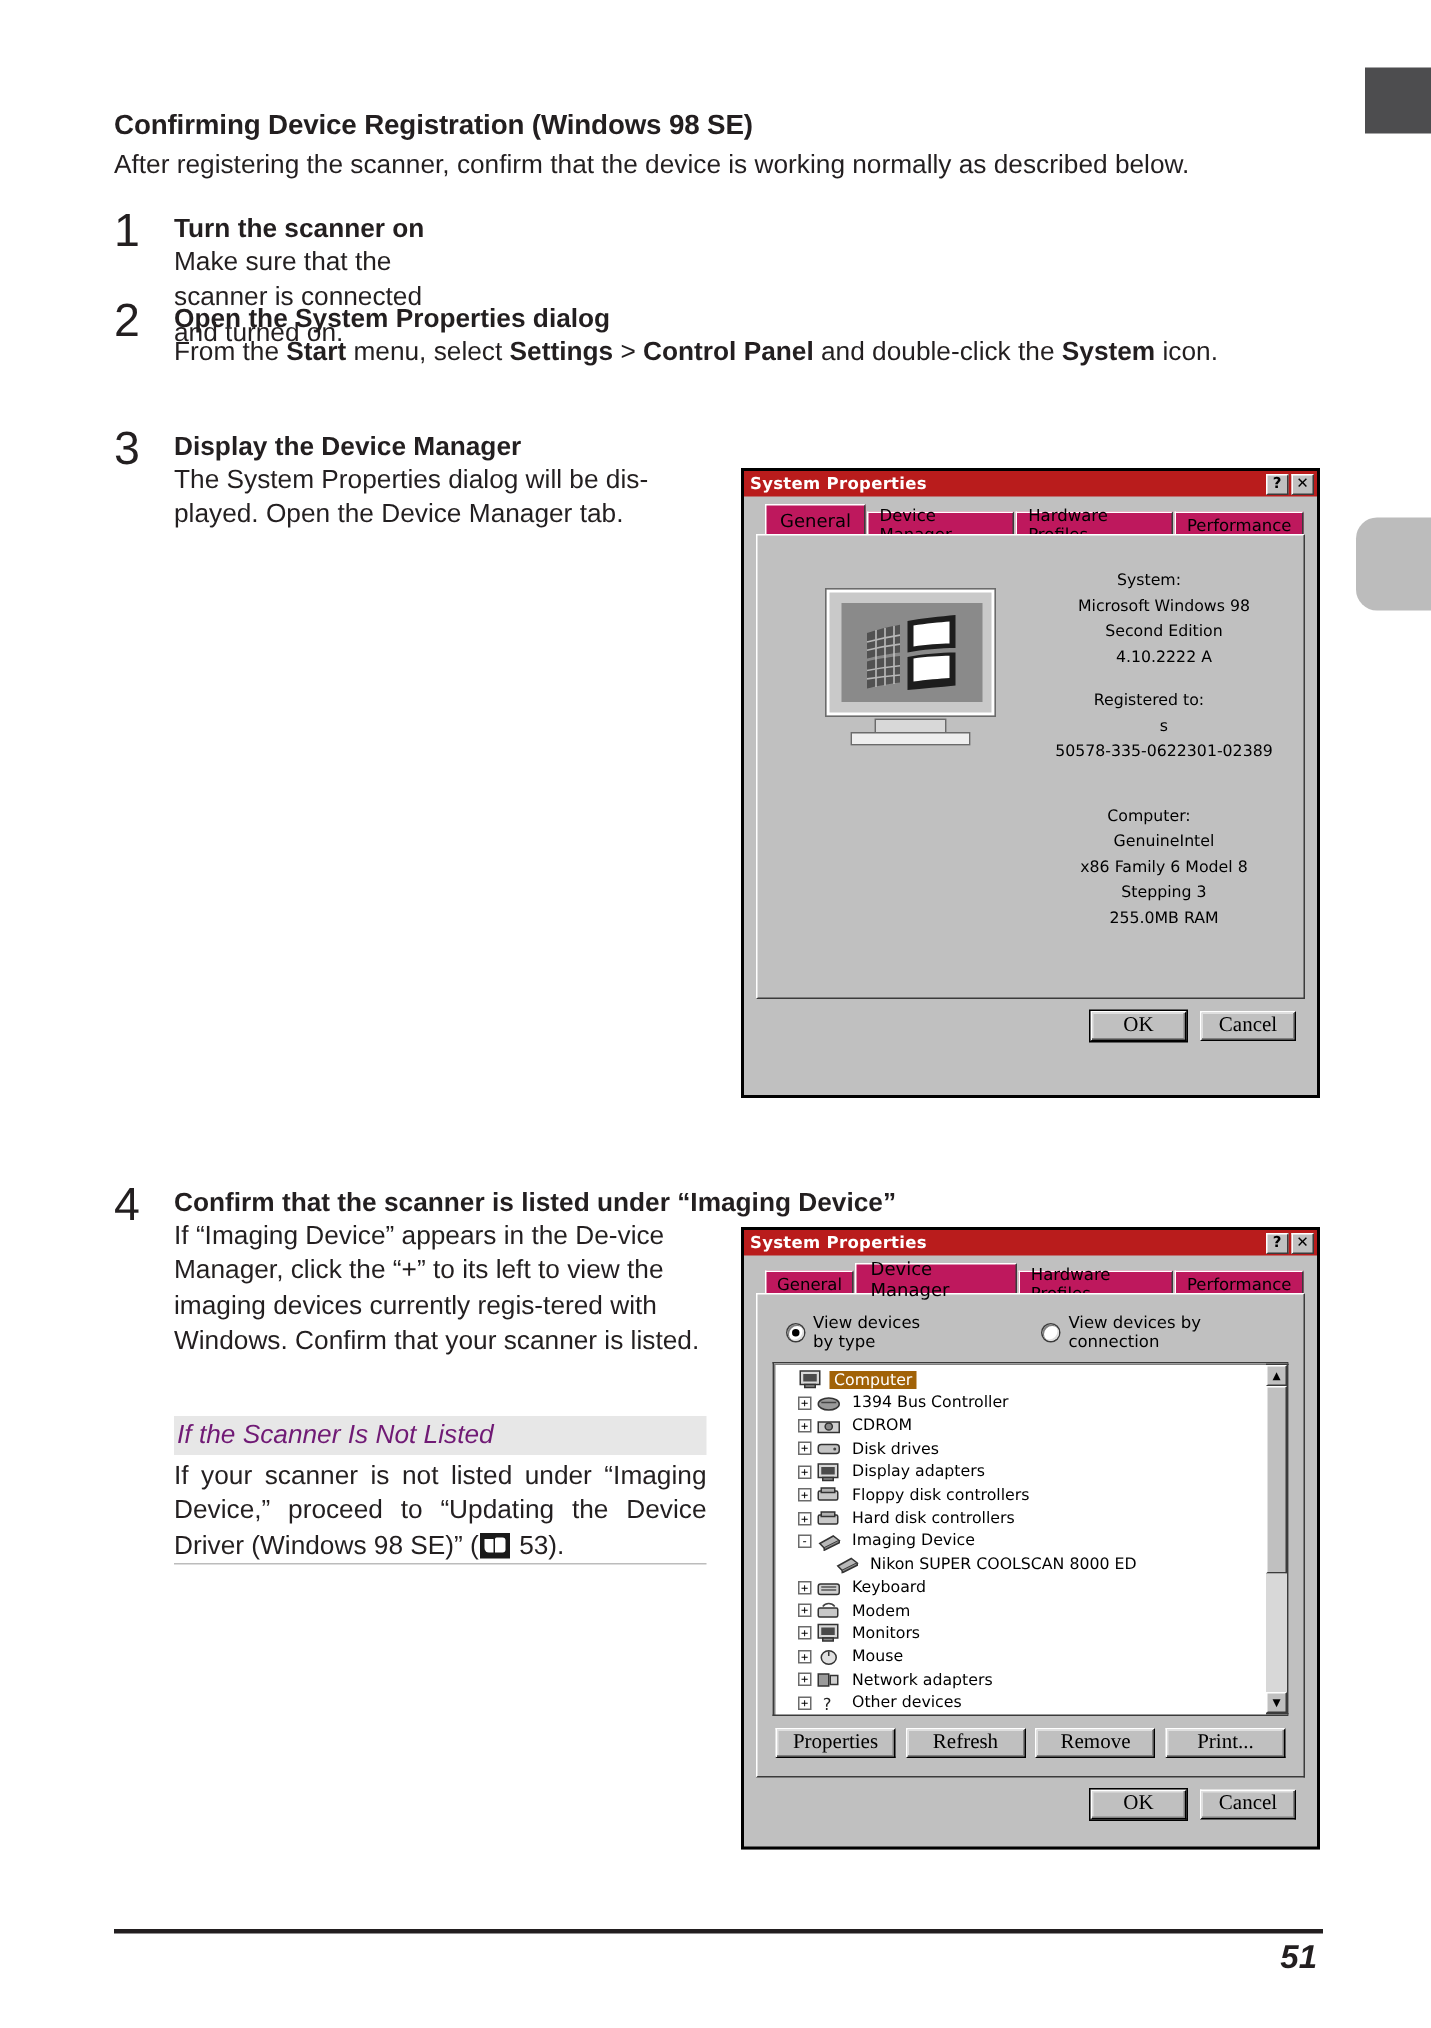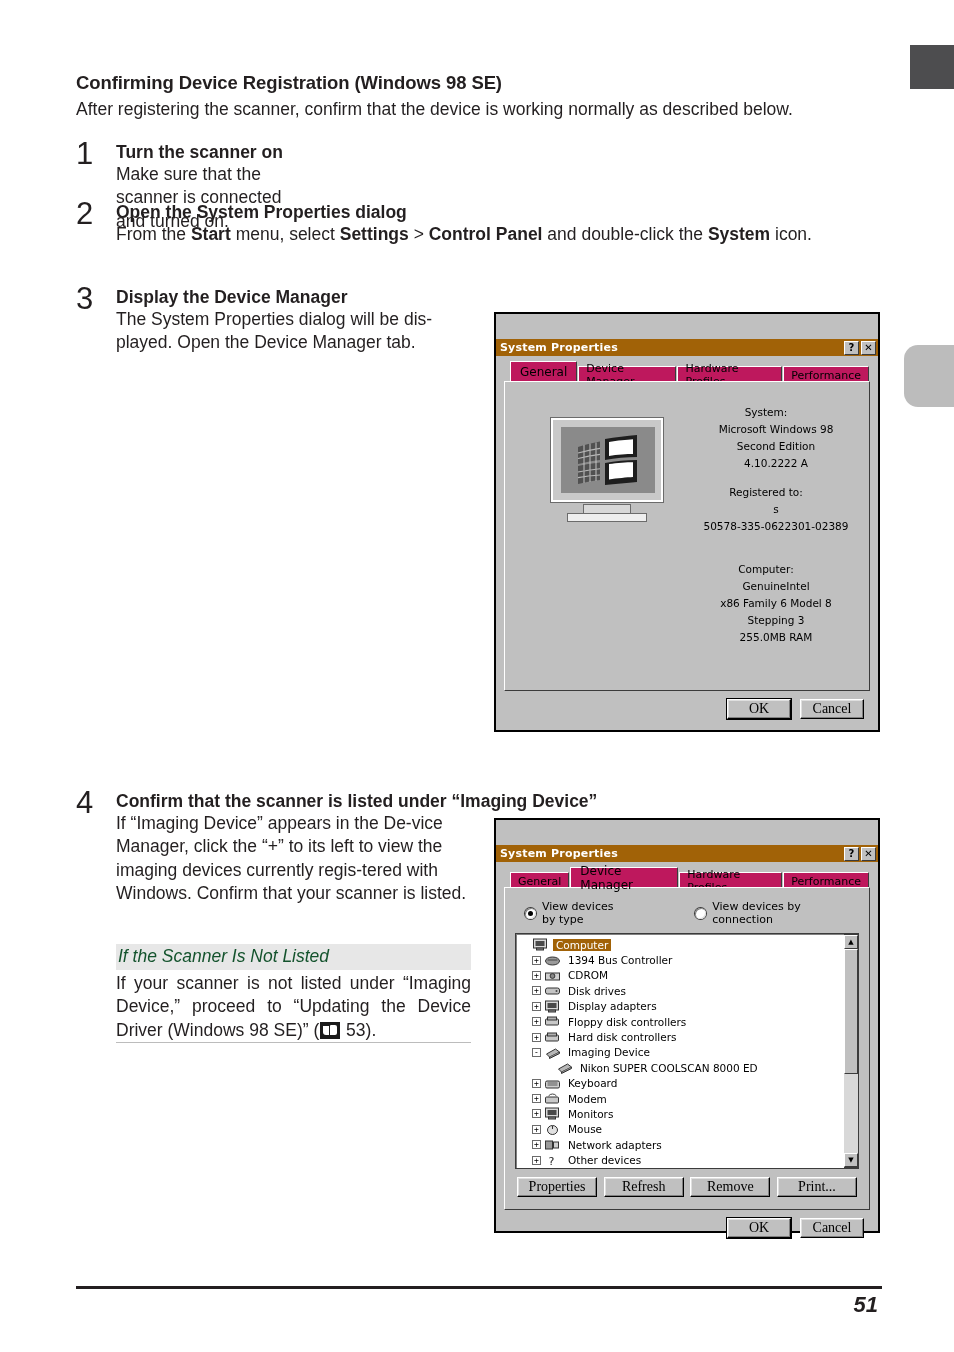--- a/index.html
+++ b/index.html
@@ -31,21 +31,21 @@
   #step1{left:76px;top:138px;}
   #step2{left:76px;top:198px;width:830px;}
   #step2 .body{width:806px;}
   #step3{left:76px;top:283px;width:400px;}
   #step3 .body{width:360px;}
   #step4{left:76px;top:787px;width:420px;}
   #step4 .body{width:380px;}
 
   .note-box{position:absolute;left:116px;top:944px;width:355px;}
   .note-head{font-size:17.5px;font-style:italic;background:#e7e7e7;
-      padding:2px 2px 3px 2px;color:#14532d;}
+      padding:2px 2px 3px 2px;color:#701a75;}
   .note-text{font-size:17.5px;line-height:1.33;text-align:justify;padding-top:2px;
       border-bottom:1.5px solid #bcbcbc;}
   .bookicon{display:inline-block;width:20px;height:17px;background:#1a1a1a;
       position:relative;vertical-align:-3px;margin:0 1px;}
   .bookicon:before{content:"";position:absolute;left:3px;top:4px;width:6px;height:9px;
       background:#fff;border-radius:0 0 0 3px;}
   .bookicon:after{content:"";position:absolute;left:10px;top:3px;width:7px;height:10px;
       background:#fff;border-radius:1px 2px 2px 0;}
 
   .footer-rule{position:absolute;left:76px;top:1286px;width:806px;height:3px;background:#231f20;}
@@ -53,22 +53,22 @@
       font-weight:bold;color:#231f20;}
 
   
   .win98{position:absolute;background:#c0c0c0;
      font-family:"DejaVu Sans", sans-serif;font-size:10px;color:#000;
      border:2px solid #000;box-sizing:border-box;}
   .win98 *{box-sizing:border-box;}
   #dlg1{left:494px;top:312px;width:386px;height:420px;}
   #dlg2{left:494px;top:818px;width:386px;height:415px;}
 
-  .tbar{height:17px;background:#a16207;color:#fff;display:flex;align-items:center;
-     padding:0 2px 0 4px;font-weight:bold;font-size:11px;letter-spacing:0.2px;margin-top:25px;}
+  .tbar{height:17px;background:#b91c1c;color:#fff;display:flex;align-items:center;
+     padding:0 2px 0 4px;font-weight:bold;font-size:11px;letter-spacing:0.2px;}
   .tbar .tbar-title{flex:1;}
   .tbar-btns{display:flex;gap:2px;}
   .tbtn{width:15px;height:14px;background:#c0c0c0;color:#000;font-size:10px;
      font-weight:bold;display:flex;align-items:center;justify-content:center;
      border-top:1px solid #fff;border-left:1px solid #fff;
      border-right:1px solid #3b3b3b;border-bottom:1px solid #3b3b3b;line-height:1;}
 
   .dlg-body{padding:6px 8px 8px 8px;}
   .tabstrip{display:flex;align-items:flex-end;height:19px;padding-left:6px;}
   .tab{height:17px;padding:0 7px;background:#be185d;font-size:11px;

